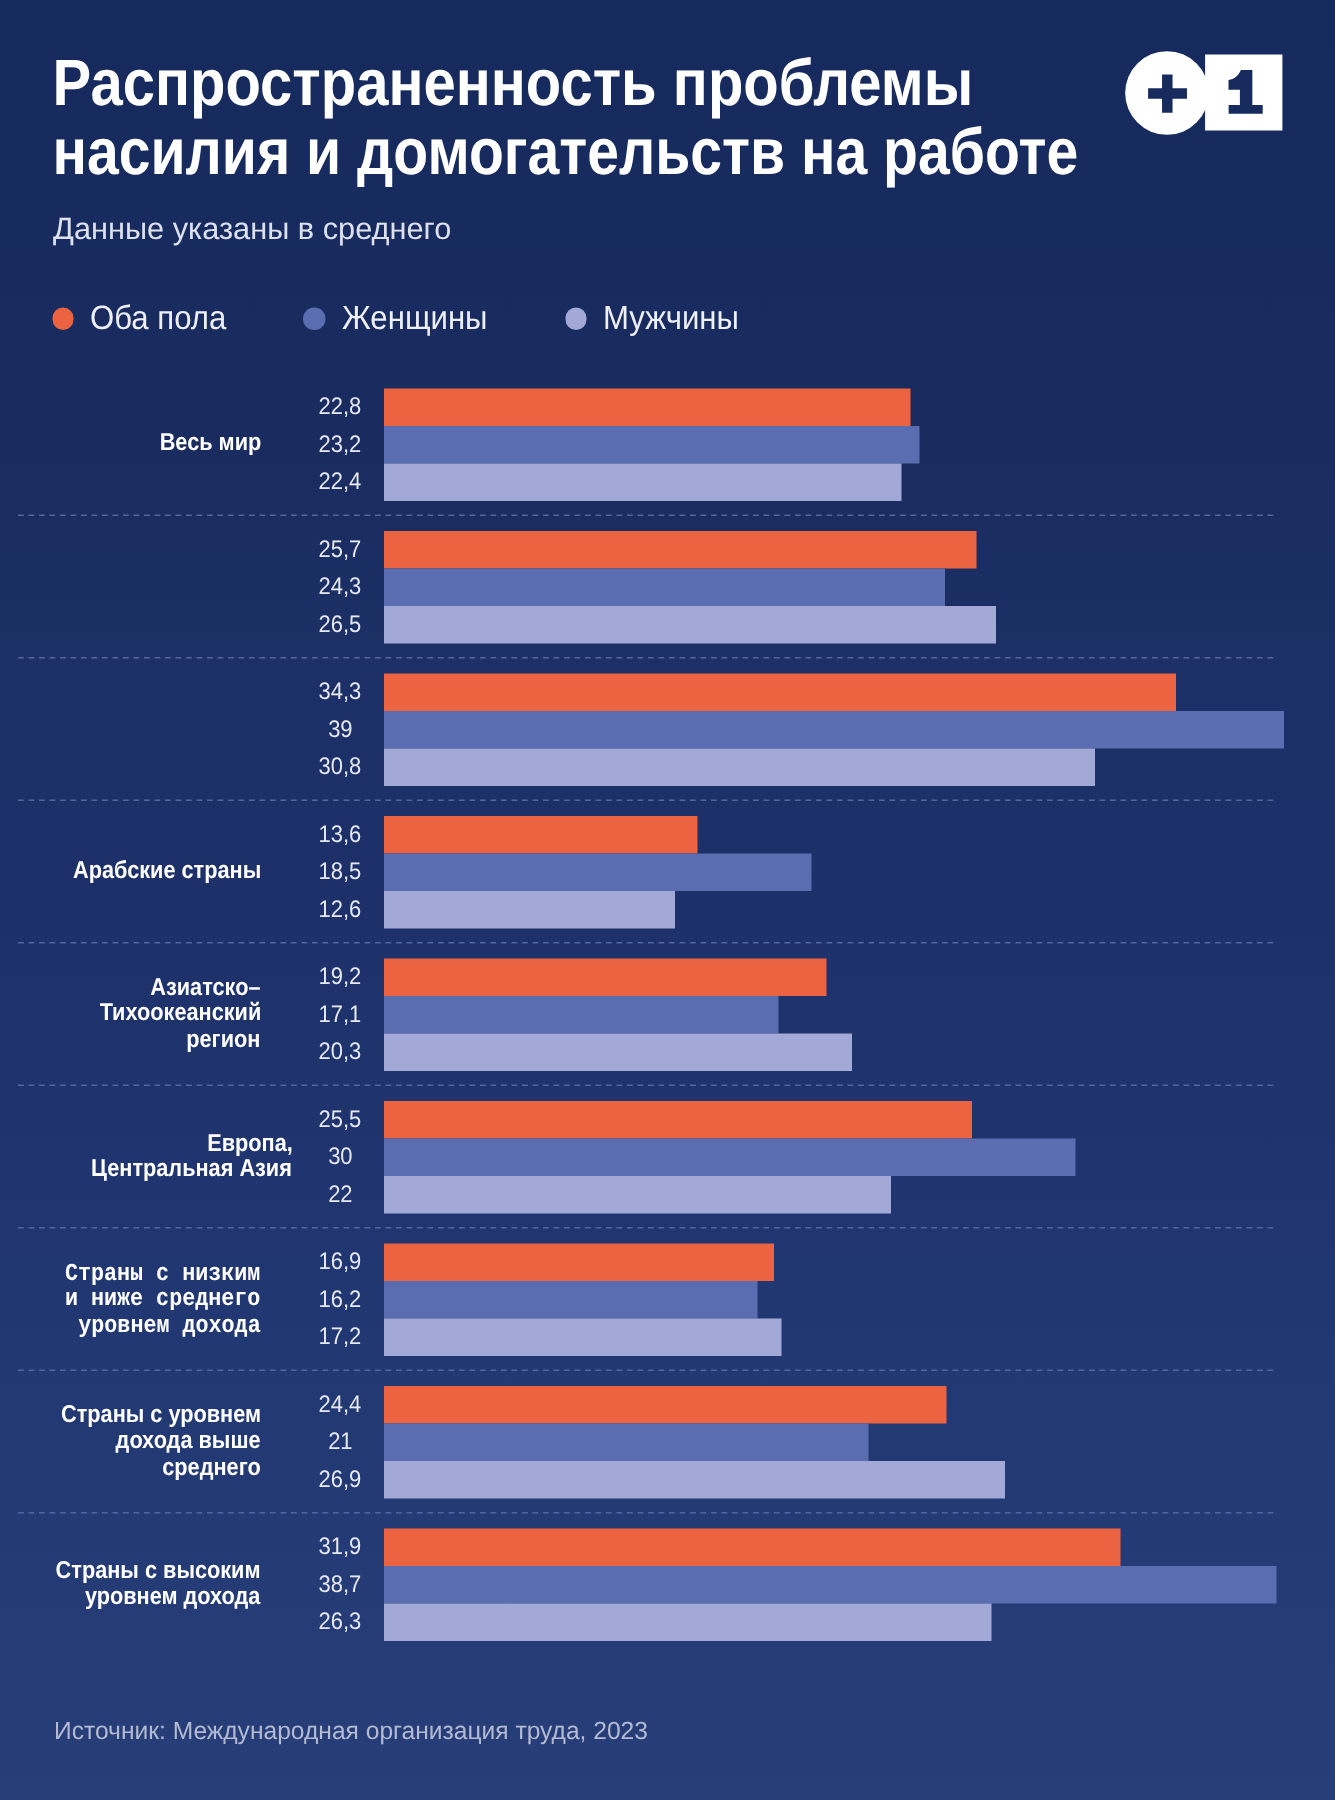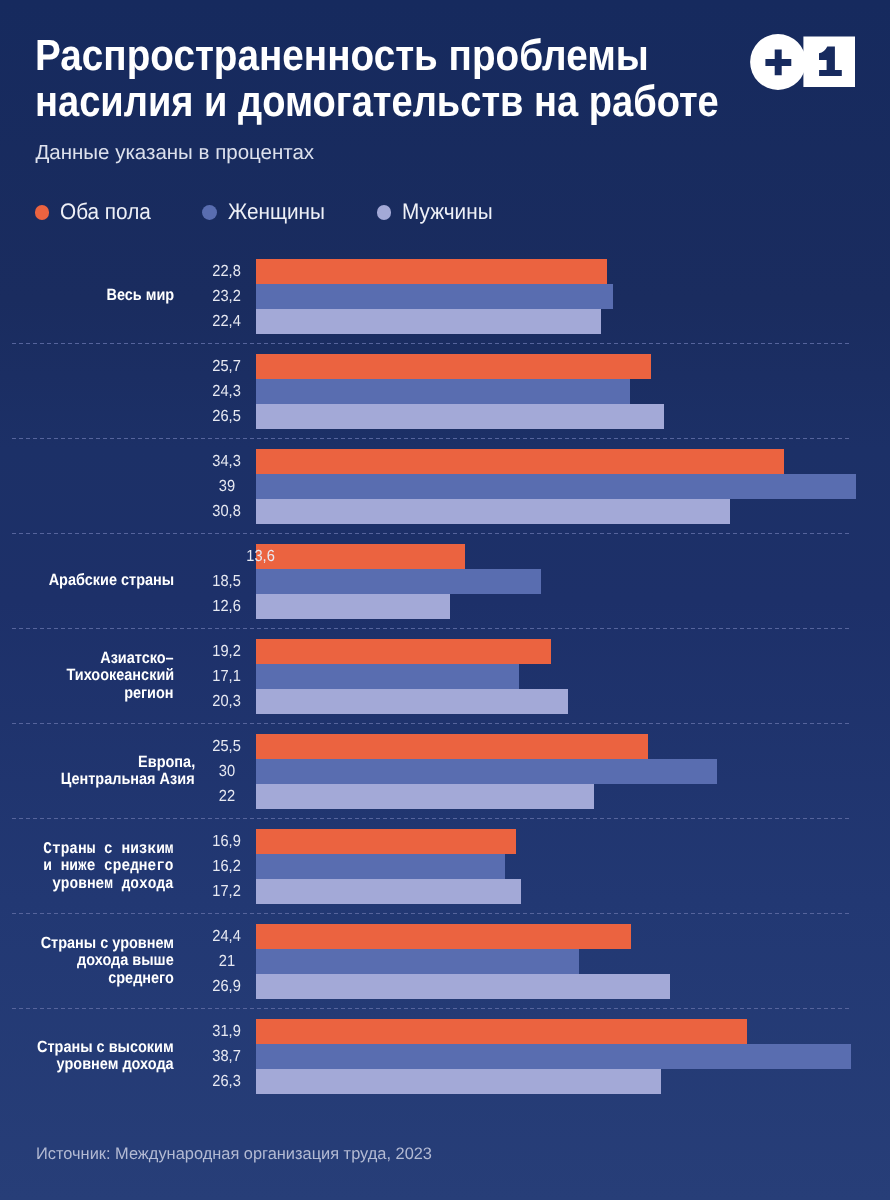--- a/index.html
+++ b/index.html
@@ -55,21 +55,21 @@
   .src{position:absolute;left:35.5px;top:1144px;font-size:16.6px;color:#b3bad3;white-space:nowrap;transform:scaleX(0.988);transform-origin:left center;}
 </style>
 </head>
 <body>
 
 <div class="page">
   <div class="title">
     <div>Распространенность проблемы</div>
     <div>насилия и домогательств на работе</div>
   </div>
-  <div class="subtitle">Данные указаны в процентах</div>
+  <div class="subtitle">Данные указаны в среднего</div>
 
   <div class="logo">
     <svg width="105" height="57" viewBox="0 0 105 57" shape-rendering="geometricPrecision">
       <g>
         <path fill="#ffffff" fill-rule="evenodd" d="M28 0.1A27.9 27.9 0 1 0 28 55.9 27.9 27.9 0 1 0 28 0.1Z
                  M24.7 15.6h7.0v9.3h9.6v7.0h-9.6v9.3h-7.0v-9.3h-9.3v-7.0h9.3z"></path>
       </g>
       <g>
         <path fill="#ffffff" fill-rule="evenodd" d="M53.4 2.4h51.8v50.6H53.4Z
                  M84.9 12.6v23.4h6.9v5.9H69.1v-5.9h7.5V25.9h-7.6v-6.6c3.7-0.6 6.6-2.8 8.3-6.7Z"></path>
@@ -120,21 +120,21 @@
         <div class="val" style="top: 41px;"><span>39</span></div>
         <div class="bar" style="top: 62px; width: 473.7px; background: rgb(163, 169, 215);"></div>
         <div class="val" style="top: 66px;"><span>30,8</span></div>
       </div>
       <div class="row" style="top: 532px;">
         <div class="sep" style="top: 1px;"></div>
         <div class="rowlabel" style="top: 12px; height: 74px;">
           <div>Арабские страны</div>
         </div>
         <div class="bar" style="top: 12px; width: 209.2px; background: rgb(235, 99, 64);"></div>
-        <div class="val" style="top: 16px; text-align: right;"><span>13,6</span></div>
+        <div class="val" style="top: 16px;"><span>13,6</span></div>
         <div class="bar" style="top: 37px; width: 284.5px; background: rgb(89, 109, 176);"></div>
         <div class="val" style="top: 41px;"><span>18,5</span></div>
         <div class="bar" style="top: 62px; width: 193.8px; background: rgb(163, 169, 215);"></div>
         <div class="val" style="top: 66px;"><span>12,6</span></div>
       </div>
       <div class="row" style="top: 627px;">
         <div class="sep" style="top: 1px;"></div>
         <div class="rowlabel" style="top: 12px; height: 74px;">
           <div>Азиатско–</div>
           <div>Тихоокеанский</div>

